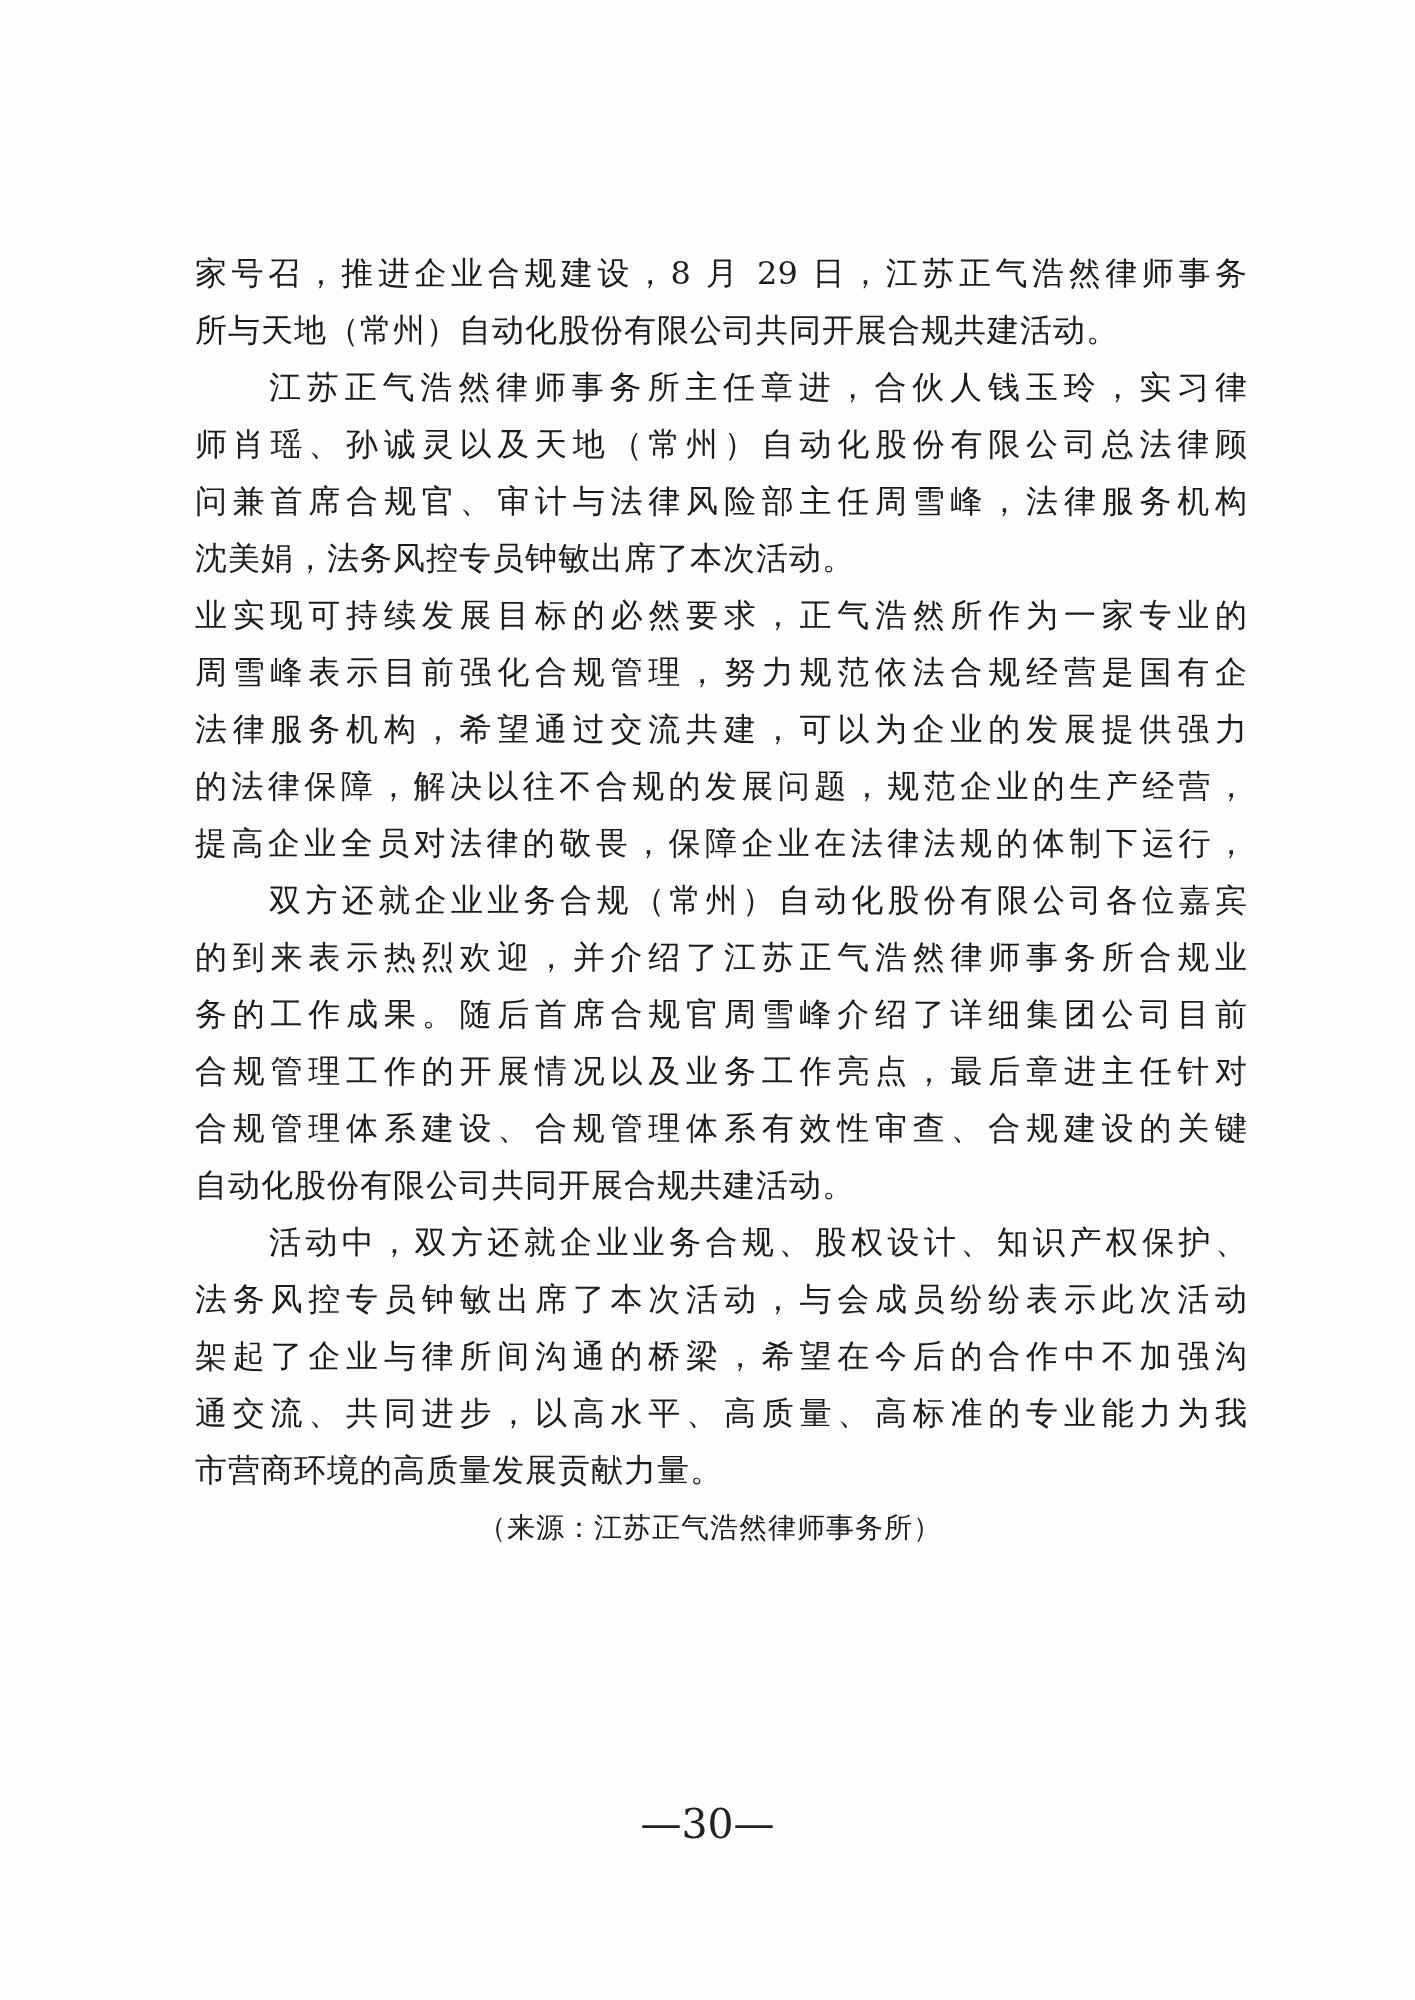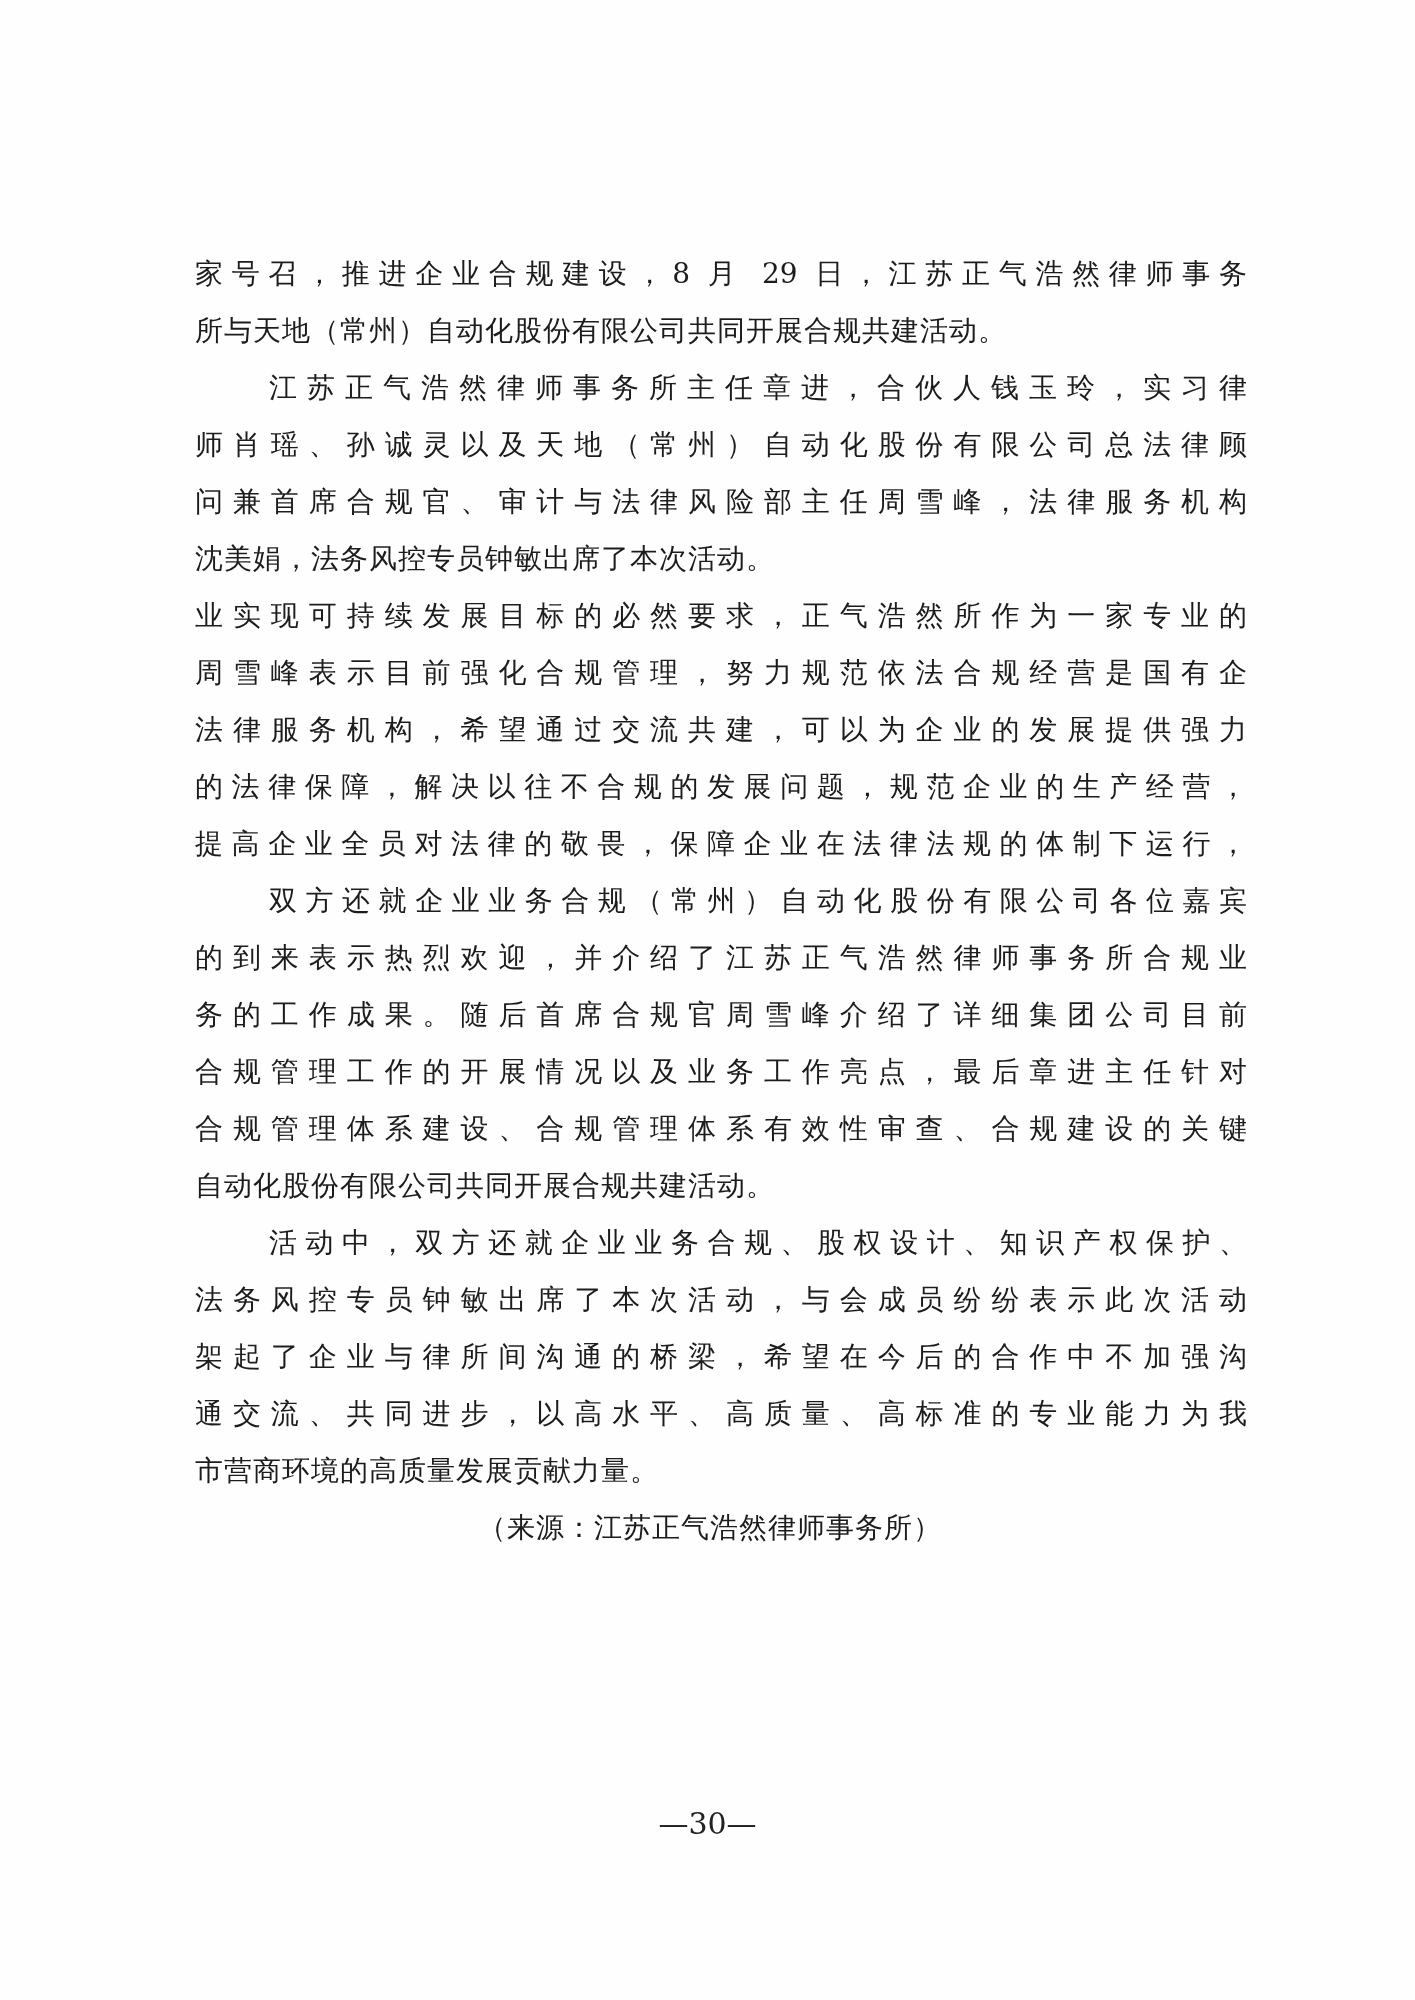--- a/index.html
+++ b/index.html
@@ -16,21 +16,21 @@
     font-family: "DejaVu Serif", "Liberation Serif", serif;
     color: #1c1c1c;
   }
   .content {
     position: absolute;
     left: 195px;
     top: 245px;
     width: 1052px;
   }
   .line {
-    font-size: 28px;
+    font-size: 32px;
     line-height: 57px;
     height: 57px;
     overflow: hidden;
     letter-spacing: 1px;
     text-align: left;
     white-space: normal;
   }
   .just {
     text-align: justify;
     text-align-last: justify;
@@ -46,21 +46,21 @@
     text-align: center;
     padding-right: 22px;
     letter-spacing: 1px;
   }
   .page-number {
     position: absolute;
     top: 1800px;
     left: 0;
     width: 100%;
     text-align: center;
-    font-size: 30px;
+    font-size: 41px;
     line-height: 48px;
     color: #222222;
   }
 </style>
 </head>
 <body>
 
 <div class="page">
   <div class="content">
     <div class="line just">家号召，推进企业合规建设，8 月 29 日，江苏正气浩然律师事务</div>

